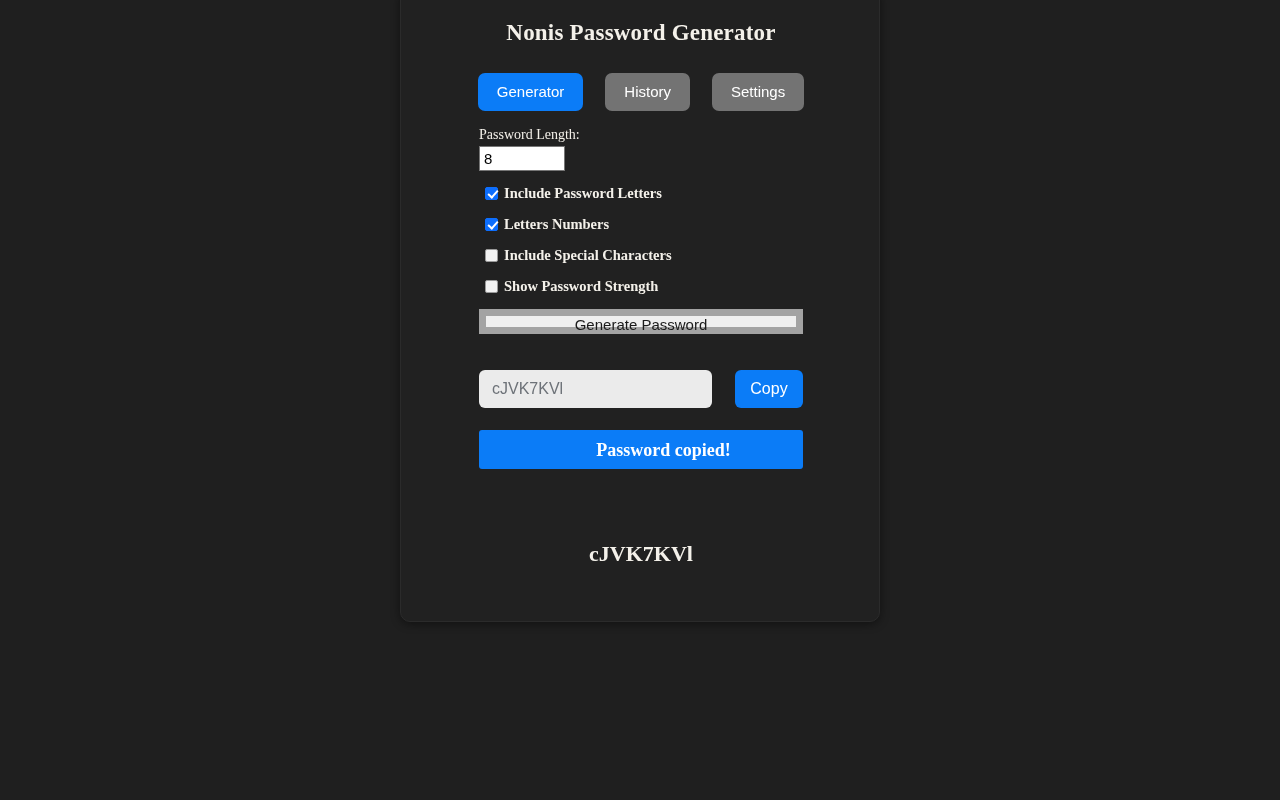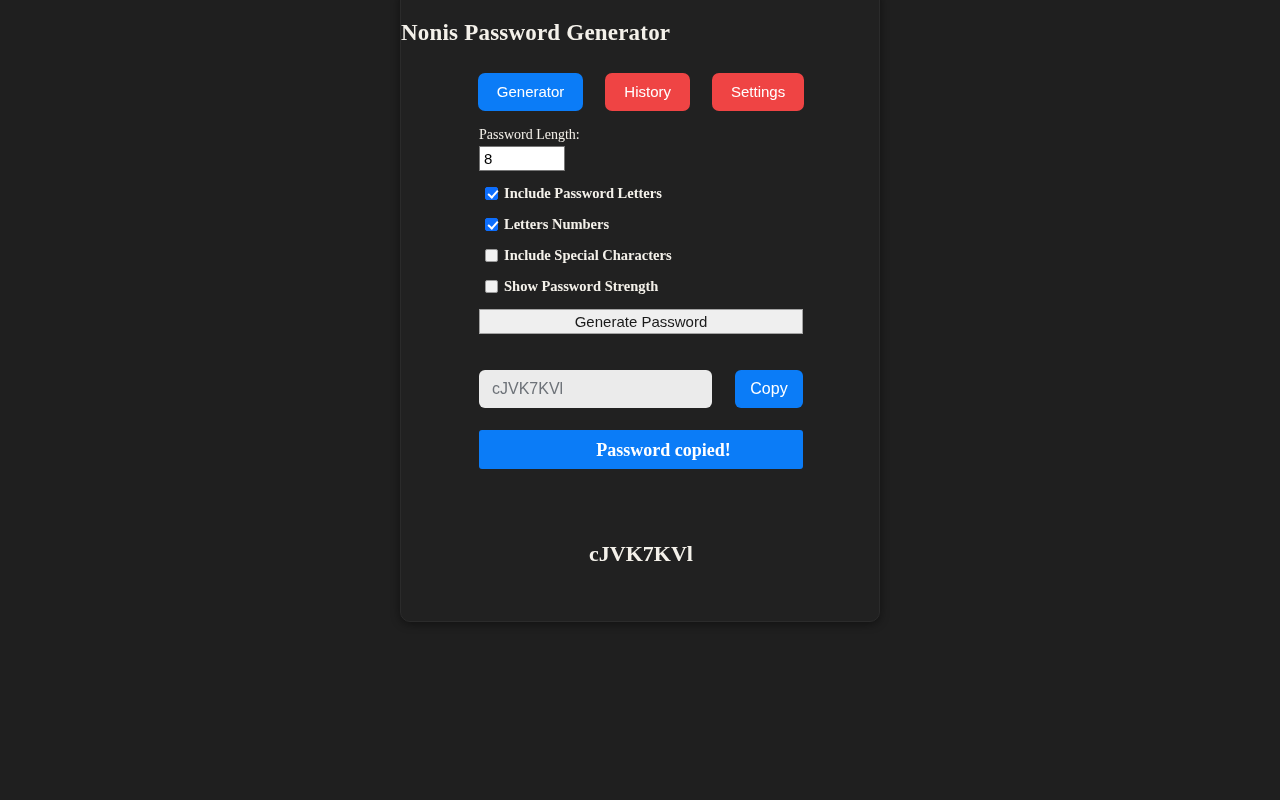--- a/index.html
+++ b/index.html
@@ -32,21 +32,21 @@
     border-radius: 10px;
     box-shadow: 0 2px 10px rgba(0,0,0,0.45);
   }
 
   
   .app-title {
     position: absolute;
     left: 0;
     top: 33px;
     width: 480px;
-    text-align: left;
+    text-align: center;
     color: #f4f1ea;
     font-family: "Liberation Serif", serif;
     font-weight: bold;
     font-size: 23px;
     line-height: 26px;
     letter-spacing: 0.2px;
   }
 
   
   .tabs {
@@ -57,21 +57,21 @@
     display: flex;
     justify-content: center;
     align-items: flex-start;
     gap: 22px;
   }
   .tab-btn {
     font-family: "Liberation Sans", sans-serif;
     font-size: 15px;
     line-height: 1;
     color: #ffffff;
-    background: #ef4444;
+    background: #737373;
     border: none;
     border-radius: 7px;
     padding: 11px 19px 12px 19px;
     cursor: pointer;
     white-space: nowrap;
   }
   .tab-btn.active {
     background: #0b7cf7;
   }
 
@@ -158,21 +158,21 @@
   }
 
   
   .generate-btn {
     display: block;
     margin-top: 11px;
     width: 324px;
     height: 25px;
     background: #efefef;
     color: #1a1a1a;
-    border: 1px solid #a3a3a3;
+    border: 7px solid #a3a3a3;
     border-radius: 0;
     font-family: "Liberation Sans", sans-serif;
     font-size: 15px;
     line-height: 1;
     text-align: center;
     cursor: pointer;
   }
 
   
   .pw-row {

